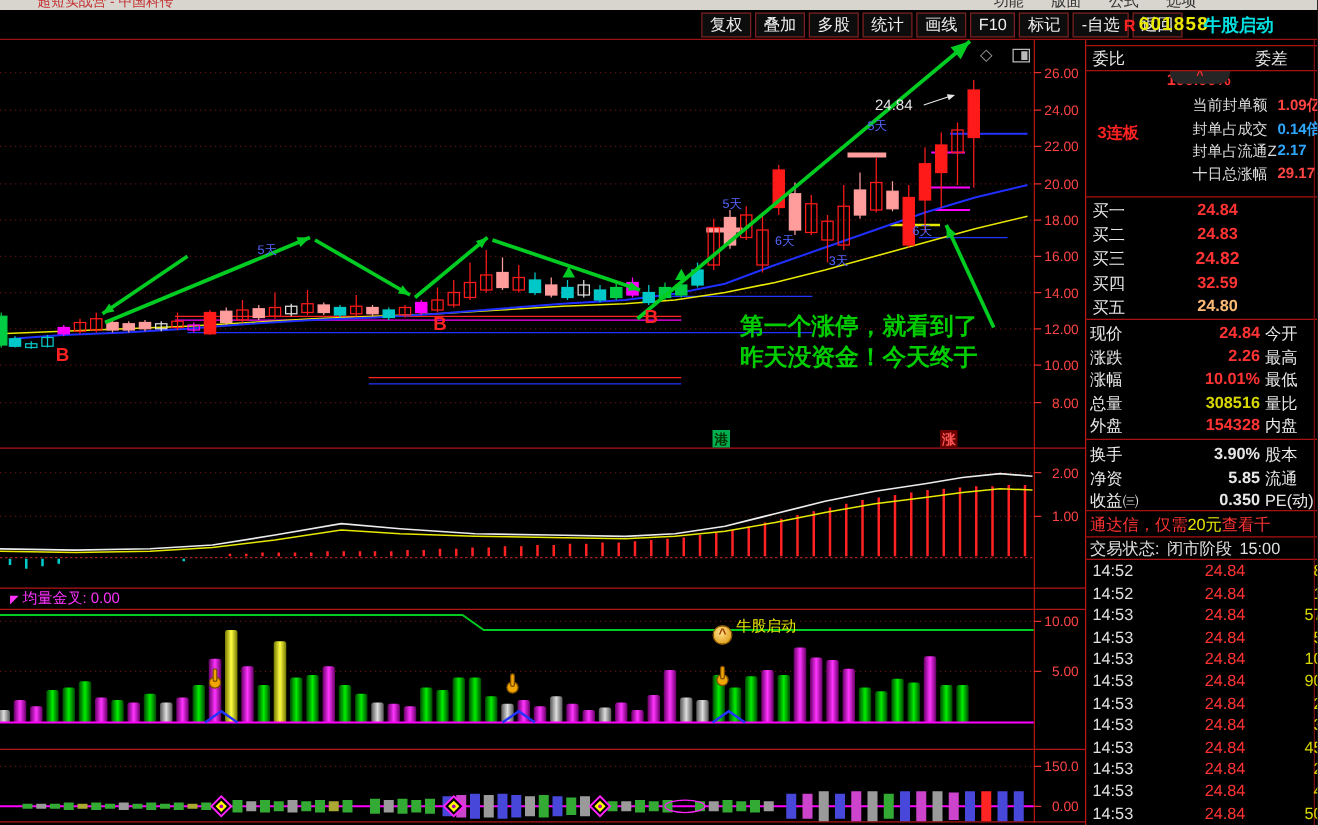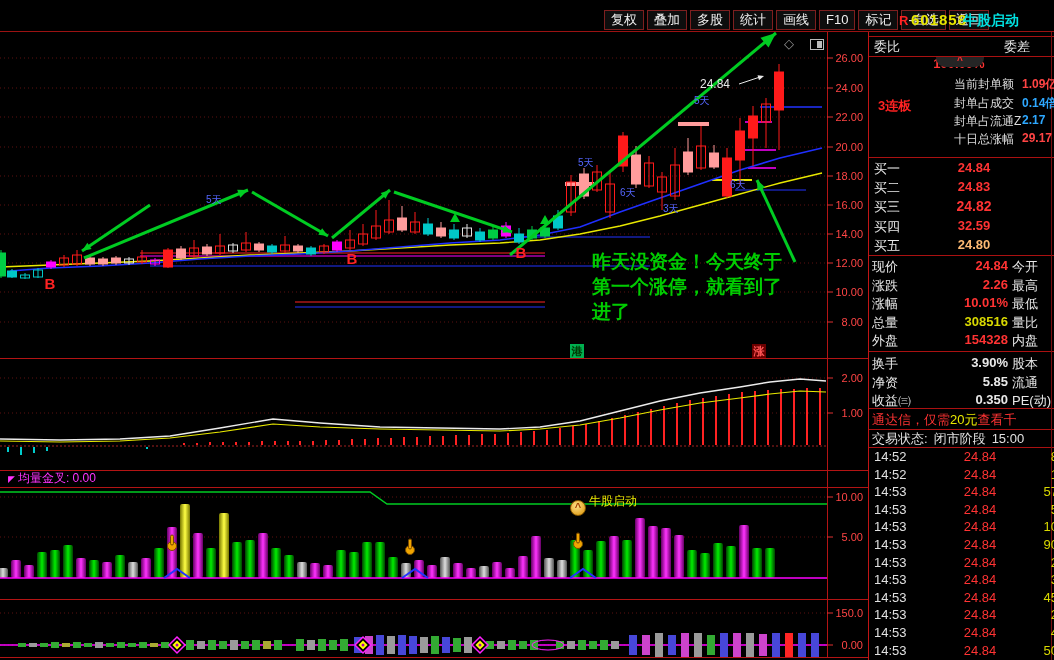--- a/index.html
+++ b/index.html
@@ -7,21 +7,21 @@
   .screen{position:relative;width:1054px;height:660px;background:#000;overflow:hidden;
           font-family:"Liberation Sans","DejaVu Sans",sans-serif;}
   
   .topstrip{position:absolute;left:0;top:0;width:1054px;height:8px;background:#d8d5cf;overflow:hidden;z-index:6;}
   .ts-title{position:absolute;left:30px;top:-6px;font-size:11px;color:#c23030;white-space:nowrap;}
   .ts-menu{position:absolute;left:795px;top:-7px;font-size:12px;color:#333;white-space:nowrap;}
   .ts-menu span{margin-right:22px;}
   
   .toolbar{position:absolute;left:0;top:8px;width:1054px;height:24px;background:#000;
            border-bottom:1px solid #9b1212;z-index:5;}
-  .tb-buttons{position:absolute;left:561px;top:2px;display:flex;gap:3px;margin-left:43px;}
+  .tb-buttons{position:absolute;left:561px;top:2px;display:flex;gap:3px;}
   .tb-buttons button{background:#0d0d0d;border:1px solid #7d1f1f;color:#f0f0f0;font-size:13px;
            line-height:16px;padding:1px 6px;font-family:inherit;cursor:pointer;white-space:nowrap;}
   .hdr-r{position:absolute;left:899px;top:5px;color:#ff2222;font-weight:bold;font-size:13px;}
   .hdr-code{position:absolute;left:911px;top:3px;color:#e8e800;font-weight:bold;font-size:15px;letter-spacing:1px;}
   .hdr-name{position:absolute;left:963px;top:4px;color:#00e0e0;font-size:14px;font-weight:bold;}
   svg#cv{position:absolute;left:0;top:0;z-index:1;}
   
   .note{position:absolute;left:592px;top:249px;width:240px;z-index:2;color:#00cc00;
         font-size:19px;font-weight:bold;line-height:25px;}
   
@@ -54,20 +54,24 @@
   .ad-hl{color:#e8e800;}
   .ad-row{left:872px;top:411px;}
   .status-row{left:872px;top:430px;color:#e0e0e0;}
   .status-row span{margin-right:6px;}
 </style>
 </head>
 <body>
 
 <div class="screen">
 
+  <div class="topstrip">
+    <span class="ts-title">超短实战营 - 中国科传</span>
+    <span class="ts-menu" id="menubar"><span>功能</span><span>版面</span><span>公式</span><span>选项</span></span>
+  </div>
 
   <div class="toolbar">
     <div class="tb-buttons" id="tbButtons">
         <button>复权</button>
         <button>叠加</button>
         <button>多股</button>
         <button>统计</button>
         <button>画线</button>
         <button>F10</button>
         <button>标记</button>
@@ -528,23 +532,22 @@
       <polygon points="363,637 371,645 363,653 355,645" fill="#000000" stroke="#ff22ff" stroke-width="1.5"></polygon>
       <polygon points="363,640.5 367.5,645 363,649.5 358.5,645" fill="#ffff00"></polygon>
       <circle cx="363" cy="645" r="1.5" fill="#aa00aa"></circle>
       <polygon points="480,637 488,645 480,653 472,645" fill="#000000" stroke="#ff22ff" stroke-width="1.5"></polygon>
       <polygon points="480,640.5 484.5,645 480,649.5 475.5,645" fill="#ffff00"></polygon>
       <circle cx="480" cy="645" r="1.5" fill="#aa00aa"></circle>
       <ellipse cx="548" cy="645" rx="16" ry="5" fill="none" stroke="#ff22ff" stroke-width="1"></ellipse>
     </svg>
 
   <div class="note" id="note">
+      <div>第一个涨停，就看到了</div>
       <div>昨天没资金！今天终于</div>
-      <div>第一个涨停，就看到了</div>
-      <div>进了</div>
     </div>
   <div class="p2label">
     <span class="p2tri"></span><span>均量金叉: 0.00</span>
   </div>
   <div class="bullicon"></div>
   <div class="bulllabel">牛股启动</div>
   <span class="ci-diamond"></span>
   <span class="ci-panel"></span>
 
   <div id="rpanel">

